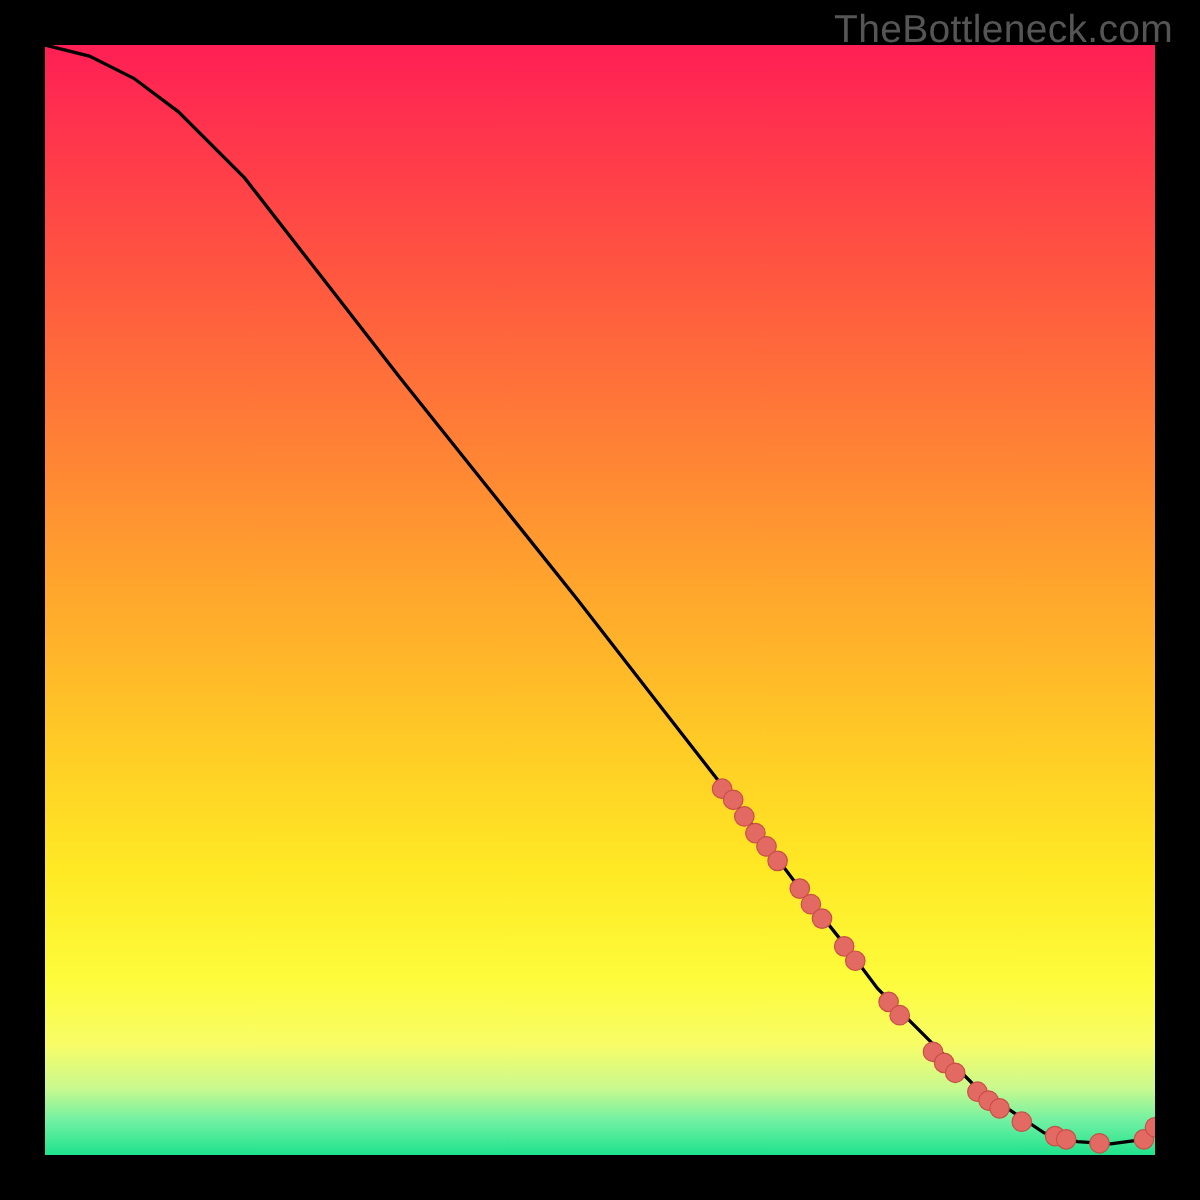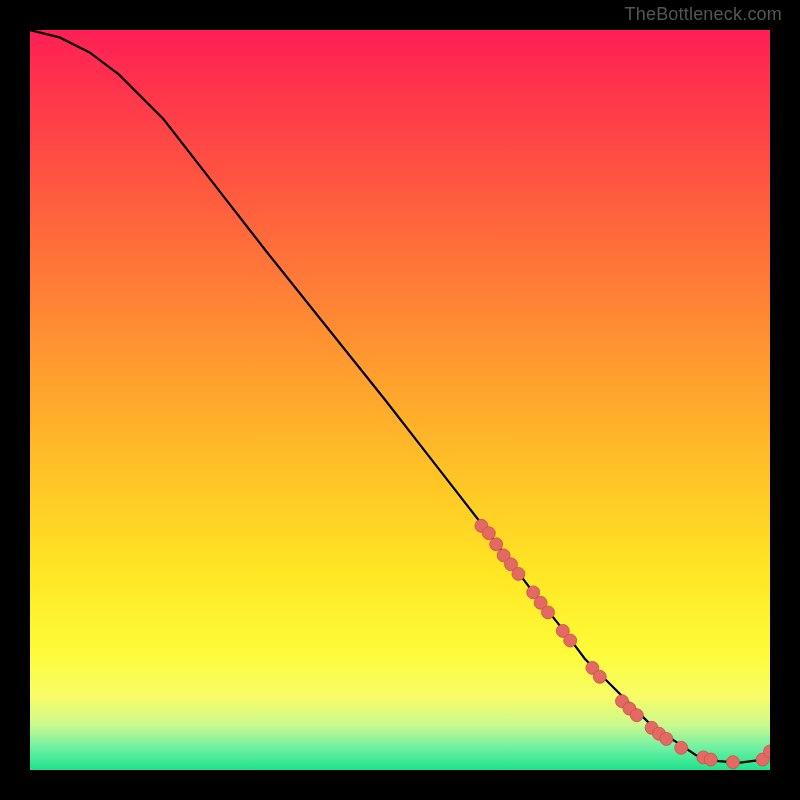--- a/index.html
+++ b/index.html
@@ -9,21 +9,21 @@
     background: #000;
     position: relative;
     font-family: Arial, Helvetica, sans-serif;
     overflow: hidden;
   }
   .watermark {
     position: absolute;
     top: 4px;
     right: 18px;
     color: #555;
-    font-size: 18px;
+    font-size: 26px;
     font-weight: 500;
     letter-spacing: 0.2px;
     z-index: 5;
   }
   .plot-area {
     position: absolute;
     left: 30px;
     top: 30px;
     width: 740px;
     height: 740px;

